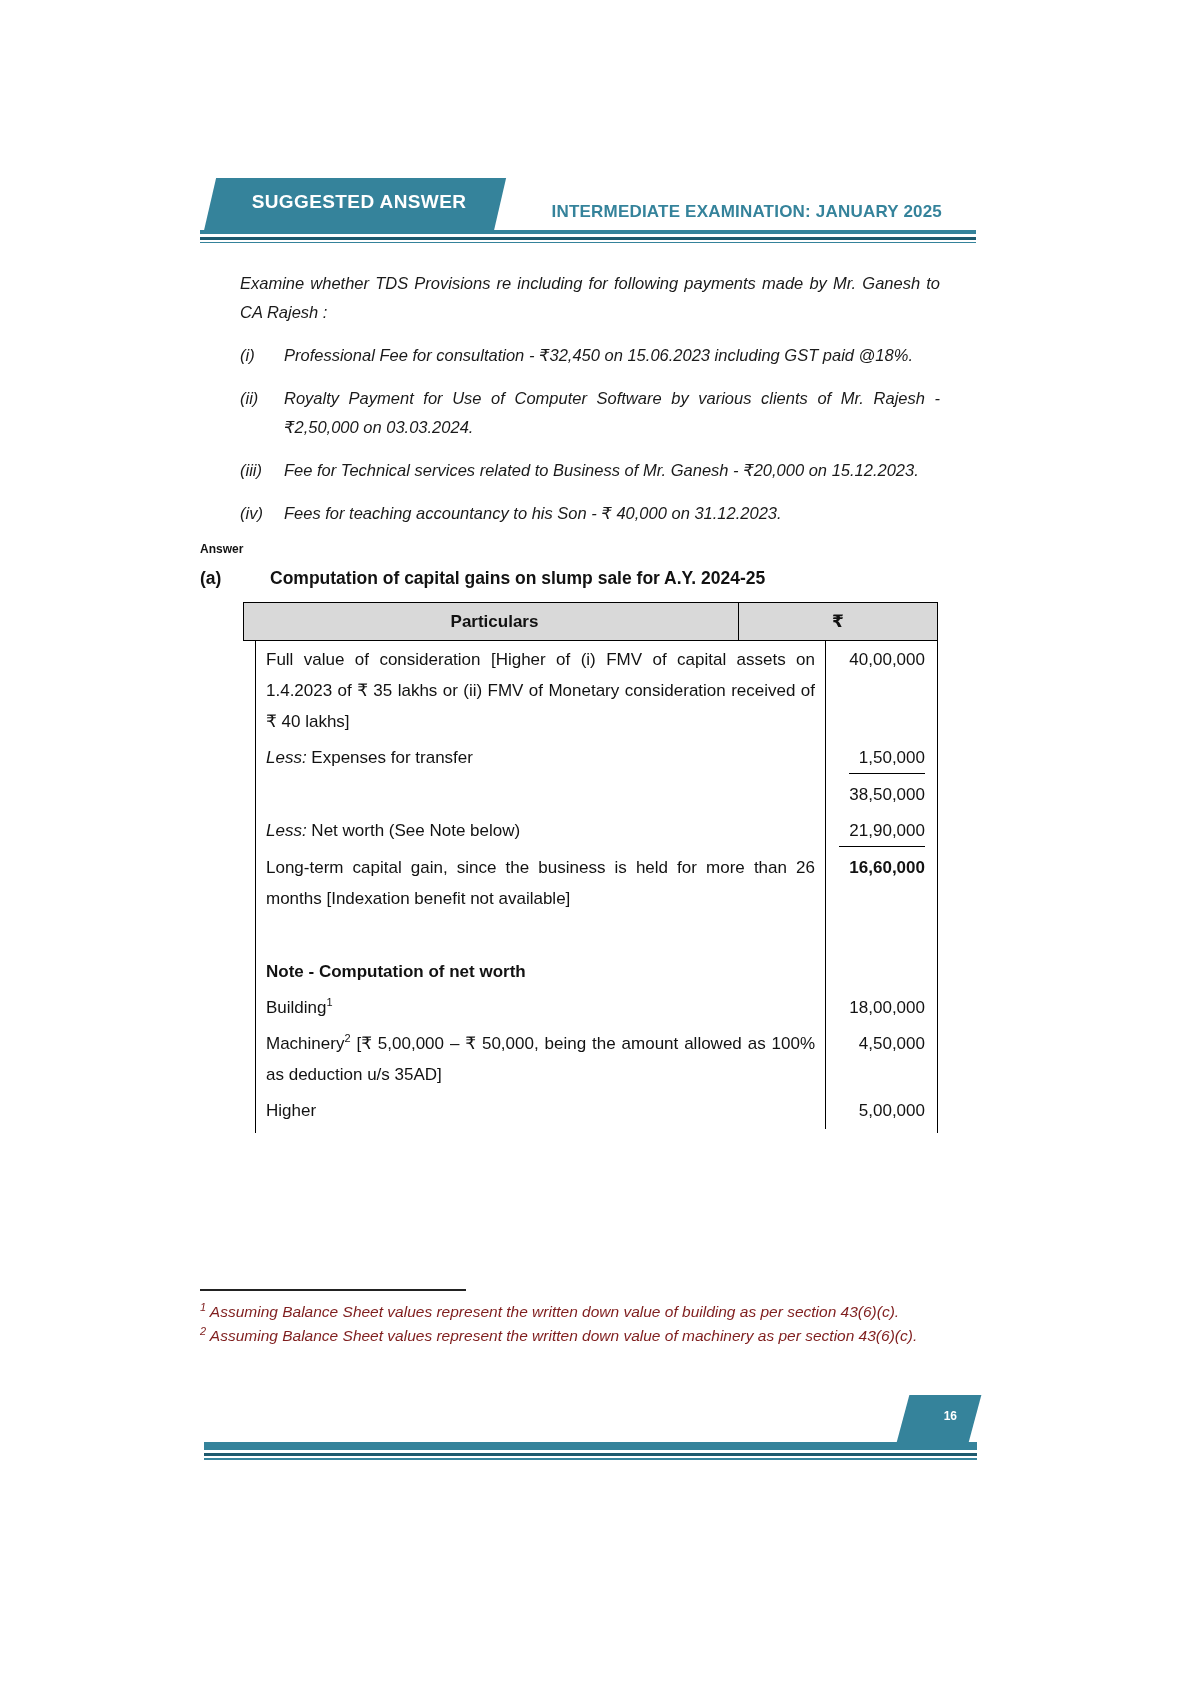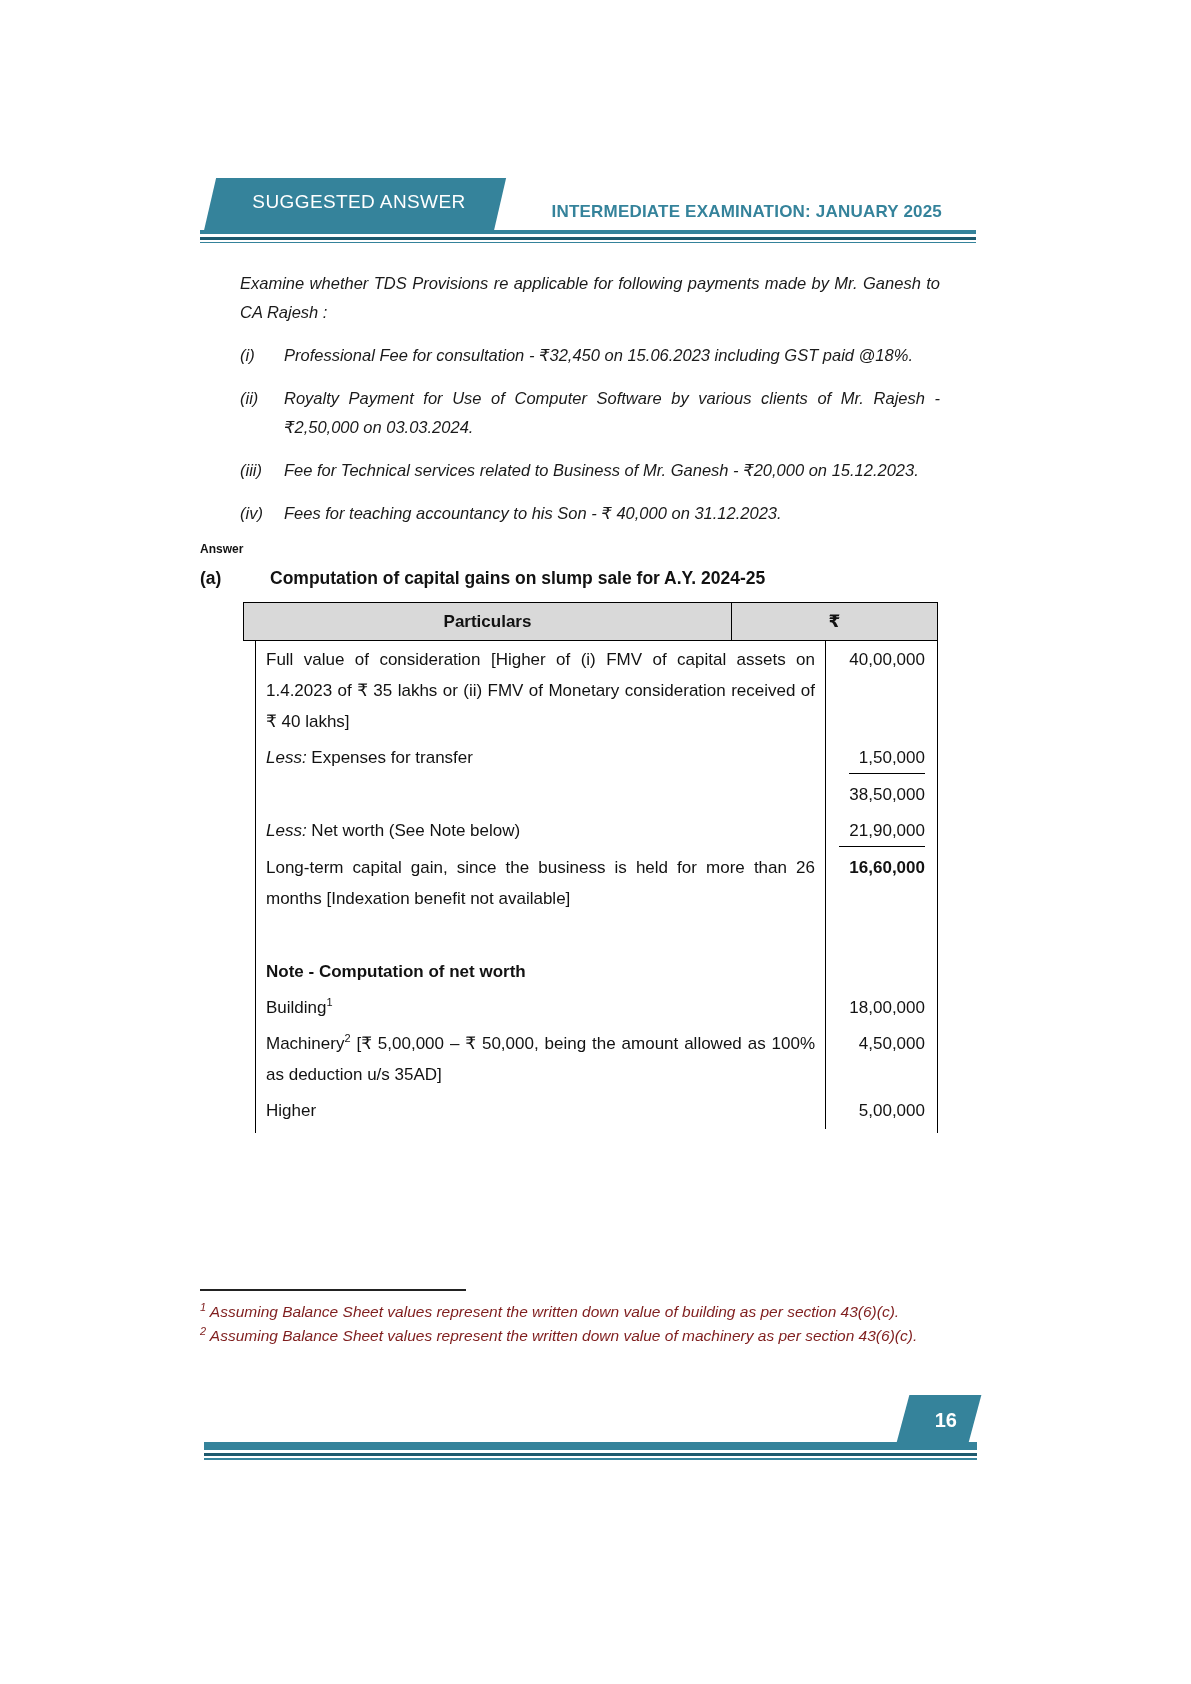--- a/index.html
+++ b/index.html
@@ -13,21 +13,21 @@
   .content { position:absolute; left:200px; top:178px; width:762px; }
 
   
   .header-row { position:relative; height:56px; }
   .banner-bg {
     position:absolute; left:10px; top:0; width:290px; height:53px;
     background:var(--accent); transform:skewX(-13deg);
   }
   .banner-label {
     position:absolute; left:44px; top:13px; width:230px; text-align:center;
-    color:#fff; font-weight:normal; font-size:19px; letter-spacing:.4px;
+    color:#fff; font-weight:bold; font-size:19px; letter-spacing:.4px;
   }
   .exam-title {
     position:absolute; right:20px; bottom:12px;
     color:var(--accent); font-weight:bold; font-size:17px; letter-spacing:.2px;
   }
   .banner-baseline { position:absolute; left:0; right:-14px; bottom:0; height:4px; background:var(--accent); }
   .rule { margin-left:0; margin-right:-14px; }
   .rule-dark { margin-top:3px; height:2.5px; background:#1E5A6E; }
   .rule-thin { margin-top:2px; height:1.5px; background:var(--accent); }
 
@@ -39,21 +39,21 @@
   .q-text { flex:1; text-align:justify; }
 
   
   .answer-label { margin-top:14px; font-weight:bold; font-size:12px; }
   .part-heading { display:flex; margin-top:12px; font-weight:bold; font-size:17.5px; }
   .part-marker { flex:none; width:70px; }
 
   
   .cap-table { margin:13px 0 0 43px; width:695px; font-size:17px; line-height:31px; }
   .t-head { display:flex; background:#D9D9D9; border:1.6px solid #000; font-weight:bold; }
-  .t-head-part { width:488px; text-align:center; padding:3px 0; border-right:1.6px solid #000; }
+  .t-head-part { width:488px; text-align:center; padding:3px 0; border-right:1.6px solid #000;margin-left:7px; }
   .t-head-amt { flex:1; text-align:center; padding:3px 0; }
   .t-body { border-left:1.6px solid #000; border-right:1.6px solid #000; border-top:none; padding-bottom:4px;margin-left:12px; }
   .t-row { display:flex; min-height:36px; }
   .t-part { width:570px; border-right:1.6px solid #000; padding:2.5px 10px; }
   .t-amt { flex:1; padding:2.5px 12px 2.5px 4px; text-align:right; }
   .t-row.gap-before .t-part, .t-row.gap-before .t-amt { padding-top:40px; }
   .justify { text-align:justify; }
   .bold { font-weight:bold; }
   .ital { font-style:italic; }
   .amt-underline { display:inline-block; padding-left:10px; border-bottom:1.5px solid #000; }
@@ -61,42 +61,42 @@
 
   
   .footnote-block { position:absolute; left:200px; top:1289px; width:742px; }
   .fn-rule { width:266px; height:2px; background:#222; margin-bottom:9px; }
   .fn { font-size:15.5px; line-height:23.5px; text-align:justify; color:#7f1d1d;font-style:italic; }
 
   
   .footer { position:absolute; left:204px; right:214px; top:1395px; height:70px; }
   .footer-bar { position:absolute; left:0; right:0; top:47px; height:8px; background:var(--accent); }
   .page-num-shape { position:absolute; right:3px; top:0; width:72px; height:55px; background:var(--accent); transform:skewX(-15deg); }
-  .page-num { position:absolute; right:20px; top:14px; color:#fff; font-weight:bold; font-size:20px; }
+  .page-num { position:absolute; right:20px; top:14px; color:#fff; font-weight:bold; font-size:12px; }
   .footer-rule-dark { position:absolute; left:0; right:0; top:58px; height:2.5px; background:#1E5A6E; }
   .footer-rule-thin { position:absolute; left:0; right:0; top:63px; height:1.5px; background:var(--accent); }
 </style>
 </head>
 <body>
 
 <div class="page">
 
   <div class="content">
 
     <div class="header-row">
       <div class="banner-bg"></div>
       <div class="banner-label">SUGGESTED ANSWER</div>
       <div class="exam-title">INTERMEDIATE EXAMINATION: JANUARY 2025</div>
       <div class="banner-baseline"></div>
     </div>
     <div class="rule rule-dark"></div>
     <div class="rule rule-thin"></div>
 
     <div class="question">
-      <div class="q-intro">Examine whether TDS Provisions re applicable for following payments made by Mr. Ganesh to CA Rajesh :</div>
+      <div class="q-intro">Examine whether TDS Provisions re including for following payments made by Mr. Ganesh to CA Rajesh :</div>
       <div>
           <div class="q-item">
             <div class="q-marker">(i)</div>
             <div class="q-text">Professional Fee for consultation - ₹32,450 on 15.06.2023 including GST paid @18%.</div>
           </div>
           <div class="q-item">
             <div class="q-marker">(ii)</div>
             <div class="q-text">Royalty Payment for Use of Computer Software by various clients of Mr. Rajesh - ₹2,50,000 on 03.03.2024.</div>
           </div>
           <div class="q-item">

